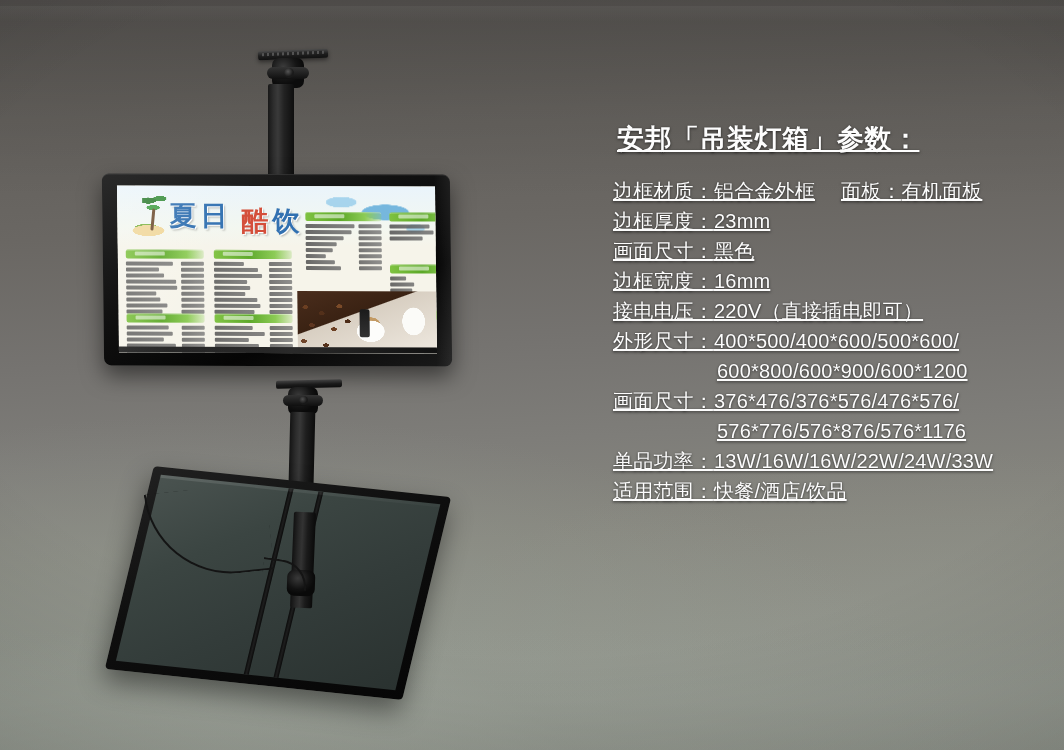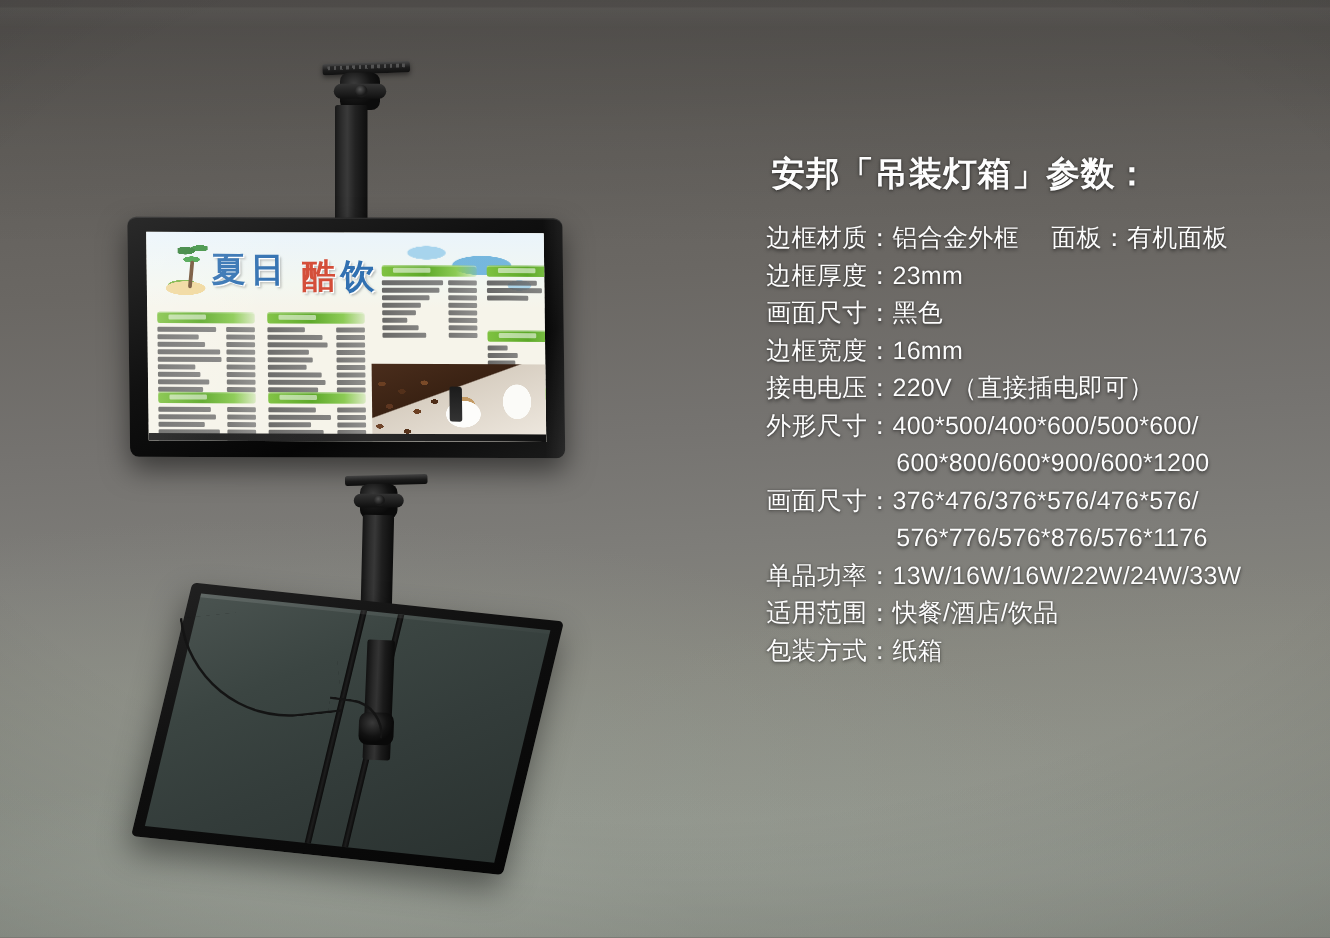--- a/index.html
+++ b/index.html
@@ -259,20 +259,21 @@
     position:absolute;left:262px;top:560px;width:44px;height:26px;
     border-top:2px solid #141414;border-right:2px solid #141414;
     border-radius:0 70px 0 0;transform:rotate(8deg);
   }
 
   
   .specs{
     position:absolute;left:613px;top:126px;width:430px;
     color:#fdfdfd;
     text-shadow:0 1px 3px rgba(0,0,0,.55), 0 0 1px rgba(0,0,0,.4);
+    text-decoration:underline;
   }
   .spec-title{
     font-size:27px;font-weight:bold;line-height:1;
     margin:0 0 23px 4px;letter-spacing:.5px;
     white-space:nowrap;
   }
   .spec-list{list-style:none;margin:0;padding:0;}
   .spec-line{
     display:block;font-size:20px;line-height:30px;white-space:nowrap;
     font-weight:500;letter-spacing:.2px;
@@ -582,17 +583,16 @@
         <div class="spec-line"><span class="lbl">边框厚度：</span><span class="val">23mm</span></div>
         <div class="spec-line"><span class="lbl">画面尺寸：</span><span class="val">黑色</span></div>
         <div class="spec-line"><span class="lbl">边框宽度：</span><span class="val">16mm</span></div>
         <div class="spec-line"><span class="lbl">接电电压：</span><span class="val">220V（直接插电即可）</span></div>
         <div class="spec-line"><span class="lbl">外形尺寸：</span><span class="val">400*500/400*600/500*600/</span></div>
         <div class="spec-line cont"><span class="val">600*800/600*900/600*1200</span></div>
         <div class="spec-line"><span class="lbl">画面尺寸：</span><span class="val">376*476/376*576/476*576/</span></div>
         <div class="spec-line cont"><span class="val">576*776/576*876/576*1176</span></div>
         <div class="spec-line"><span class="lbl">单品功率：</span><span class="val">13W/16W/16W/22W/24W/33W</span></div>
         <div class="spec-line"><span class="lbl">适用范围：</span><span class="val">快餐/酒店/饮品</span></div>
-        <div class="spec-line"><span class="lbl">包装方式：</span><span class="val">纸箱</span></div>
       </div>
   </div>
 
 </div>
 
 </body></html>

